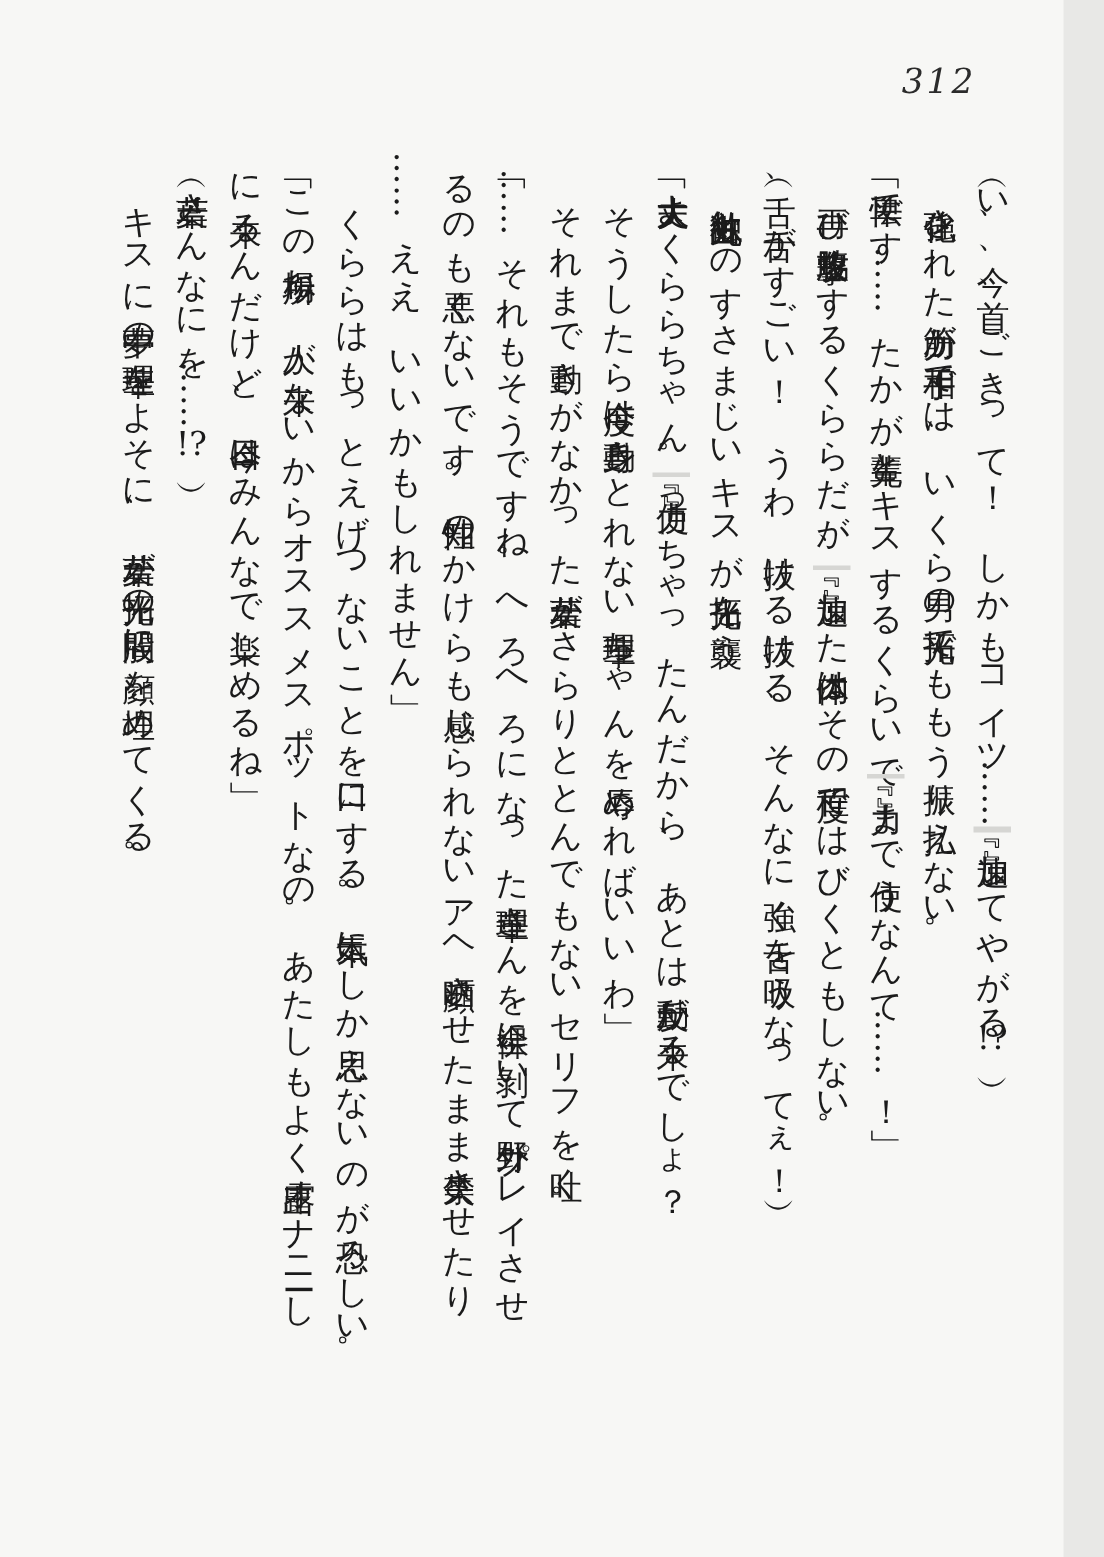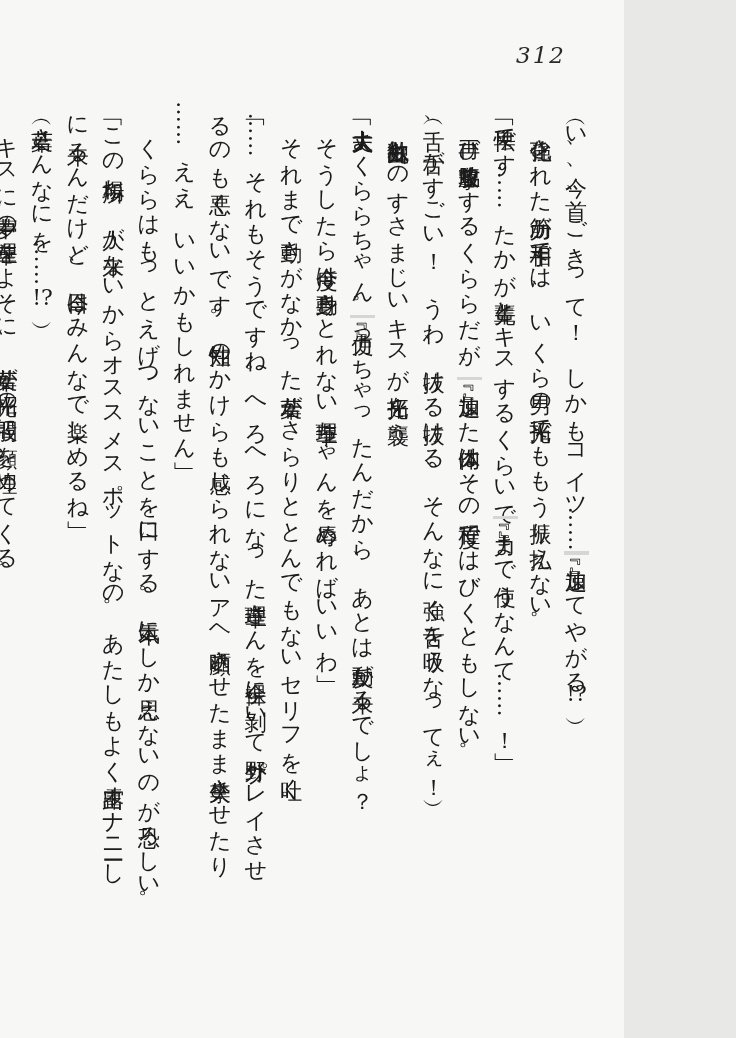--- a/index.html
+++ b/index.html
@@ -1,18 +1,18 @@
 <!DOCTYPE html>
 <html lang="ja" style="--hl: #d6d6d3;"><head>
 <meta charset="utf-8">
 <style>
   html,body { margin:0; padding:0; background:#e8e8e6; }
   .page {
     position:relative;
-    width:624px; height:1038px;
+    width:709px; height:1038px;
     background:#f7f7f5;
     font-family:"DejaVu Serif", serif;
     overflow:hidden;
   }
   .page-number {
     position:absolute;
     top:42px; right:58px;
     font-size:23px;
     font-style:italic;
     letter-spacing:2px;

